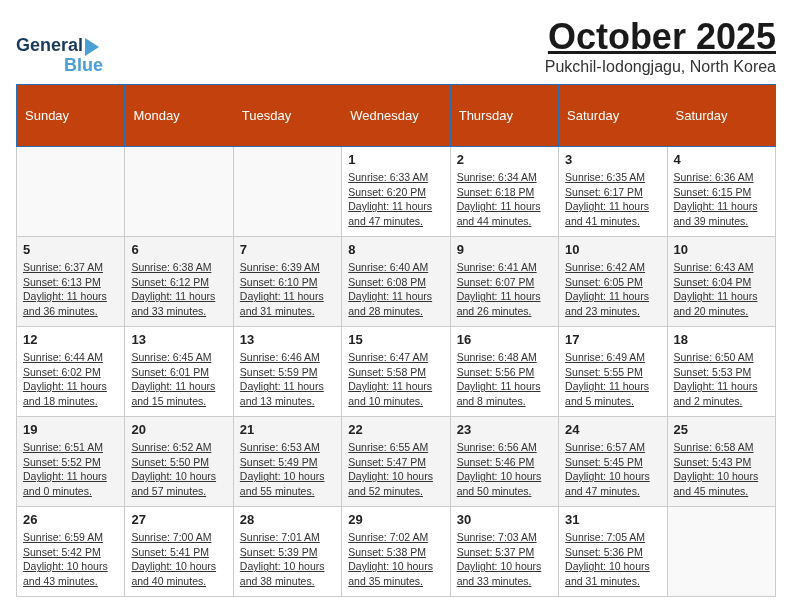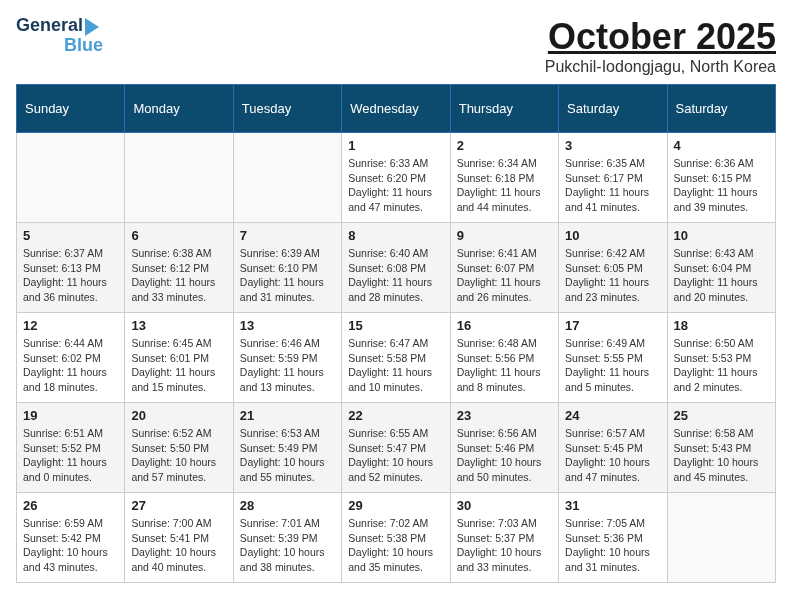--- a/index.html
+++ b/index.html
@@ -47,24 +47,24 @@
     .location {
       font-size: 16px;
       color: #333;
     }
     .calendar {
       width: 100%;
       border-collapse: collapse;
       font-size: 11px;
     }
     .calendar th {
-      background: #0c4a6e;
+      background: #c2410c;
       color: #fff;
       text-align: left;
-      padding: 16px 8px;
+      padding: 23px 8px;
       font-size: 13px;
       font-weight: normal;
       border: 1px solid #2a6db5;
     }
     .calendar td {
       vertical-align: top;
       border: 1px solid #ccc;
       padding: 5px 6px;
       width: calc(100% / 7);
       height: 90px;
@@ -75,35 +75,36 @@
     .day-number {
       font-size: 13px;
       font-weight: bold;
       color: #222;
       margin-bottom: 3px;
     }
     .day-info {
       color: #333;
       font-size: 10.5px;
       line-height: 1.4;
+      text-decoration: underline;
     }
     tr.week-row td {
       background: #fff;
     }
     tr.week-row:nth-child(even) td {
       background: #f4f4f4;
     }
   </style>
 </head>
 <body>
 
 <div class="header">
   <div class="logo">
     <div>
-      <div style="display:flex;align-items:center;">
+      <div style="display:flex;align-items:center;margin-top:20px;">
         <span class="logo-text">General</span>
         <div class="logo-arrow"></div>
       </div>
       <div class="logo-text" style="color:#4a9fd4;margin-left:48px;">Blue</div>
     </div>
   </div>
   <div class="title-block">
     <div class="month-title">October 2025</div>
     <div class="location">Pukchil-Iodongjagu, North Korea</div>
   </div>

